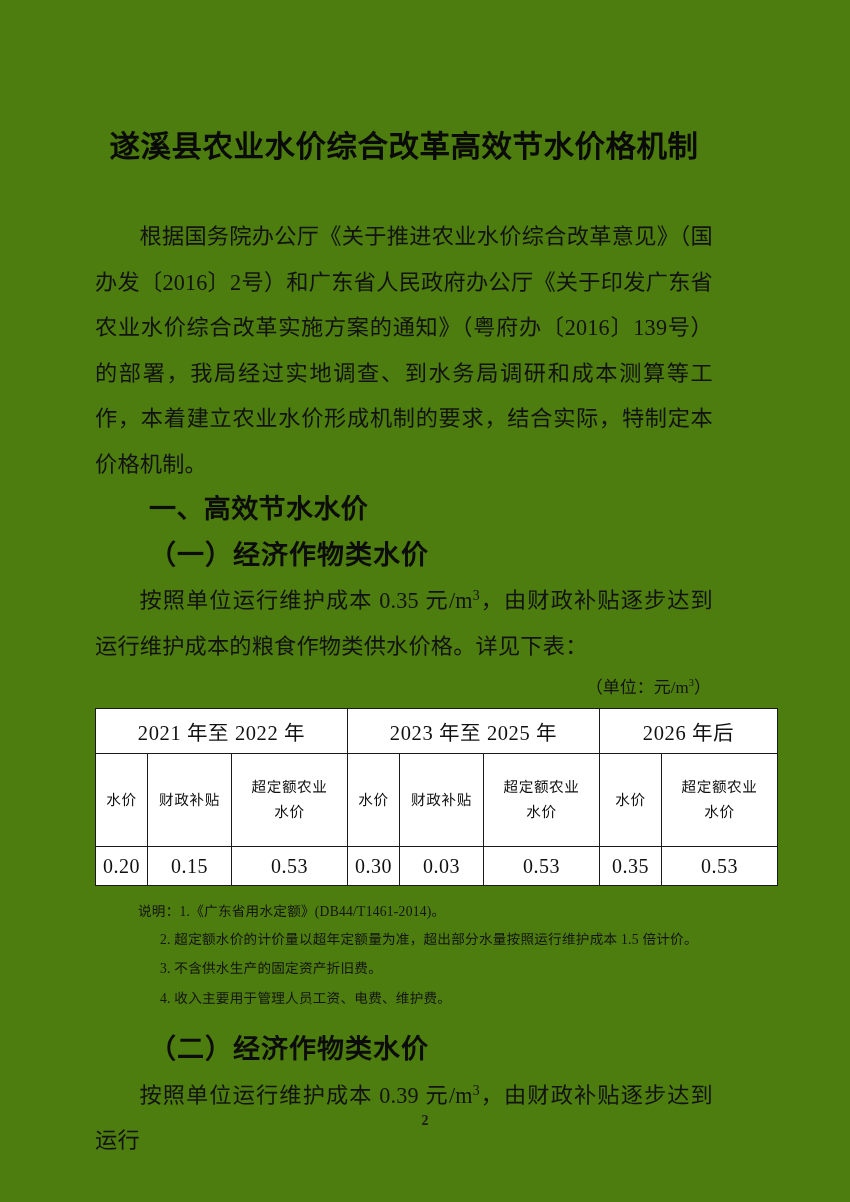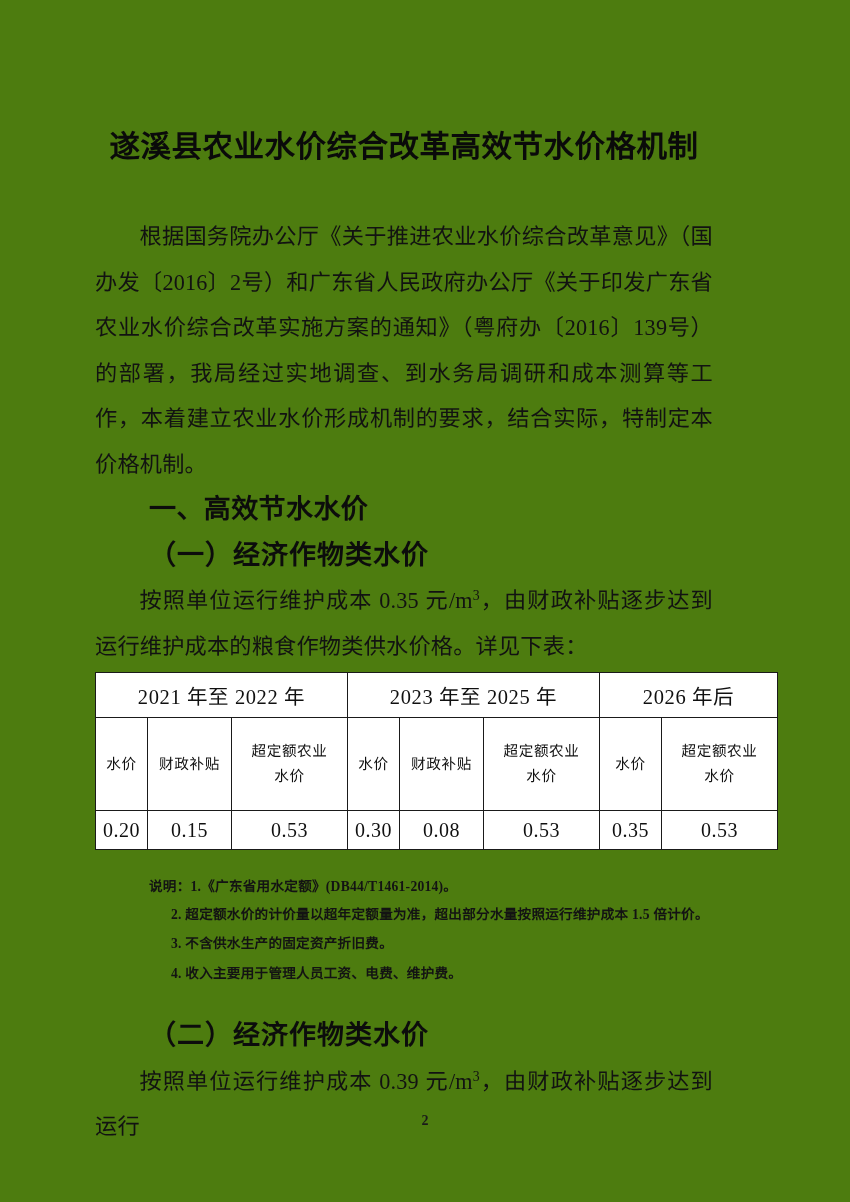--- a/index.html
+++ b/index.html
@@ -124,23 +124,22 @@
     height: 38px;
     font-size: 20px;
     letter-spacing: 0.5px;
   }
   .sub-label {
     display: block;
   }
 
   
   .notes {
-    margin: 14px;
+    margin: 3px;
     padding-top: 9px;
-    font-weight: bold;
   }
   .note {
     margin: 0;
     font-size: 13.6px;
     line-height: 27.5px;
     color: #131313;
     letter-spacing: 0.25px;
     white-space: nowrap;
   }
   .note.n1 { padding-left: 40px; }
@@ -173,20 +172,21 @@
     <div class="gap-after-title"></div>
 
     <p class="body-para indent">根据国务院办公厅《关于推进农业水价综合改革意见》（国办发〔2016〕2号）和广东省人民政府办公厅《关于印发广东省农业水价综合改革实施方案的通知》（粤府办〔2016〕139号）的部署，我局经过实地调查、到水务局调研和成本测算等工作，本着建立农业水价形成机制的要求，结合实际，特制定本价格机制。</p>
 
     <p class="heading-1">一、高效节水水价</p>
 
     <p class="heading-2">（一）经济作物类水价</p>
 
     <p class="body-para indent"><span>按照单位运行维护成本 0.35 元/m</span><sup>3</sup><span>，由财政补贴逐步达到运行维护成本的粮食作物类供水价格。详见下表：</span></p>
 
+    <p class="unit-line"><span>（单位：元/m</span><sup>3</sup><span>）</span></p>
 
     <div class="rate-table-wrap">
       <table class="rate-table">
         <colgroup>
           <col style="width:52px">
           <col style="width:84px">
           <col style="width:116px">
           <col style="width:52px">
           <col style="width:84px">
           <col style="width:116px">
@@ -228,21 +228,21 @@
               <span class="sub-label">水价</span>
             </th>
           </tr>
         </thead>
         <tbody>
           <tr class="data-row">
             <td>0.20</td>
             <td>0.15</td>
             <td>0.53</td>
             <td>0.30</td>
-            <td>0.08</td>
+            <td>0.03</td>
             <td>0.53</td>
             <td>0.35</td>
             <td>0.53</td>
           </tr>
         </tbody>
       </table>
     </div>
 
     <div class="notes">
       <p class="note n1">说明：1.《广东省用水定额》(DB44/T1461-2014)。</p>

